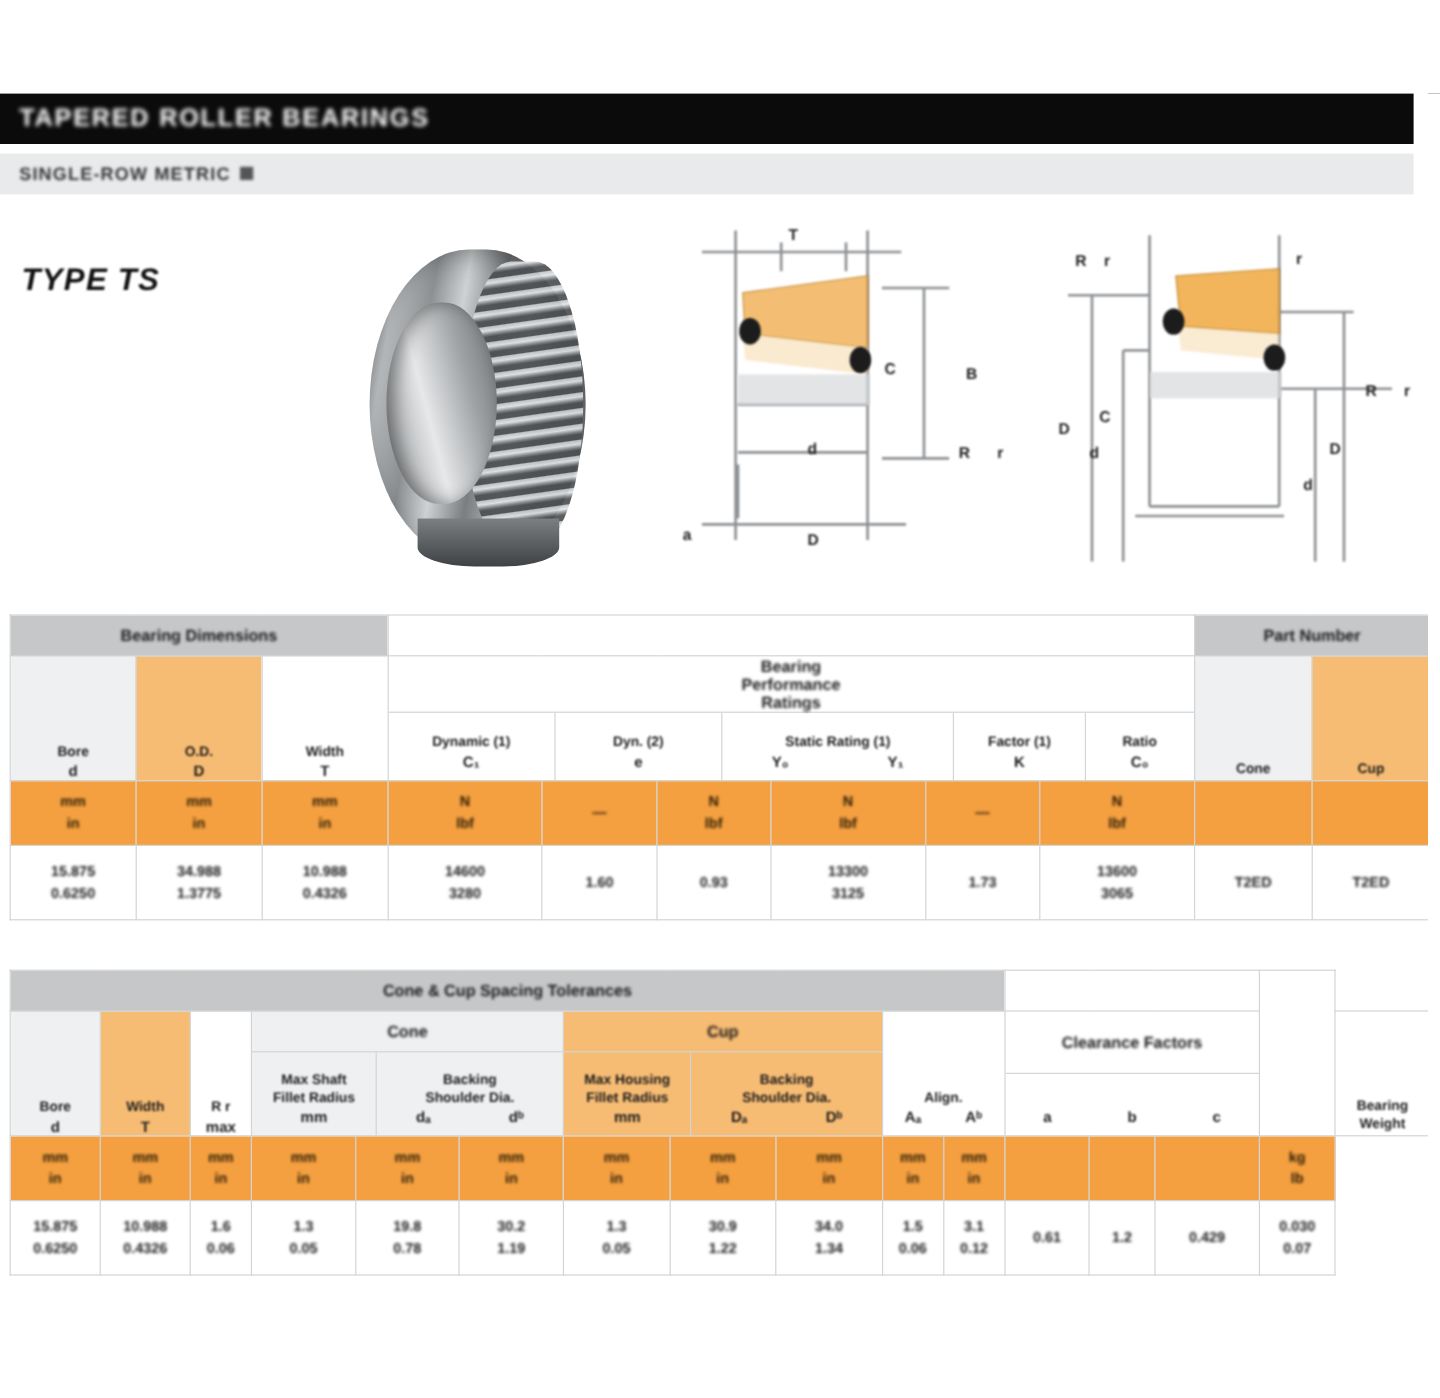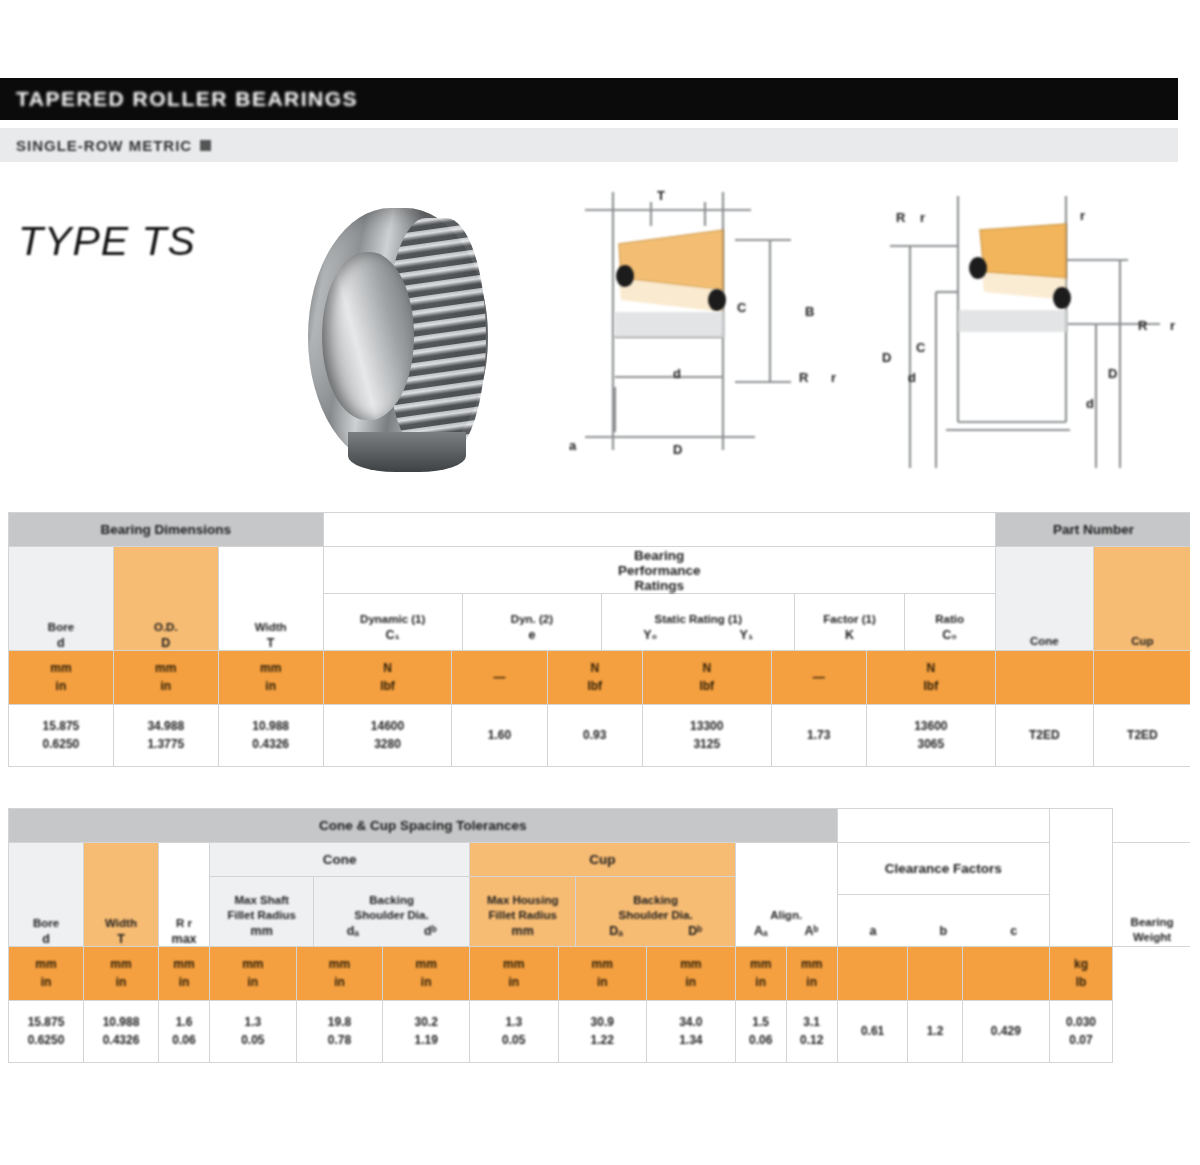--- a/index.html
+++ b/index.html
@@ -31,21 +31,21 @@
   .subtitle-bar .t {
     color: #333; font-size: 15px; font-weight: bold; letter-spacing: 1px;
     padding-left: 16px; filter: blur(1.3px); white-space: nowrap;
   }
   .subtitle-sq { display:inline-block; width:11px; height:11px; background:#555; margin-left:8px; }
 
   
   .hero { position: absolute; left: 0; top: 170px; width: 1200px; height: 330px; }
   .type-label {
     position: absolute; left: 18px; top: 48px;
-    font-size: 41px; font-weight: normal; font-style: italic;
+    font-size: 26px; font-weight: bold; font-style: italic;
     letter-spacing: 1px; color: #111; filter: blur(0.9px);
   }
 
   
   .bearing-photo { position: absolute; left: 290px; top: 30px; width: 215px; height: 275px; }
   .bp-outer {
     position:absolute; left:18px; top:8px; width:180px; height:258px;
     border-radius: 46% / 50%;
     background: linear-gradient(100deg,#6d6f71 0%,#b9bcbe 12%,#8e9194 26%,#cfd2d4 38%,
                 #7b7e81 52%,#aeb1b3 64%,#6a6d70 78%,#9b9ea0 90%,#55585a 100%);

